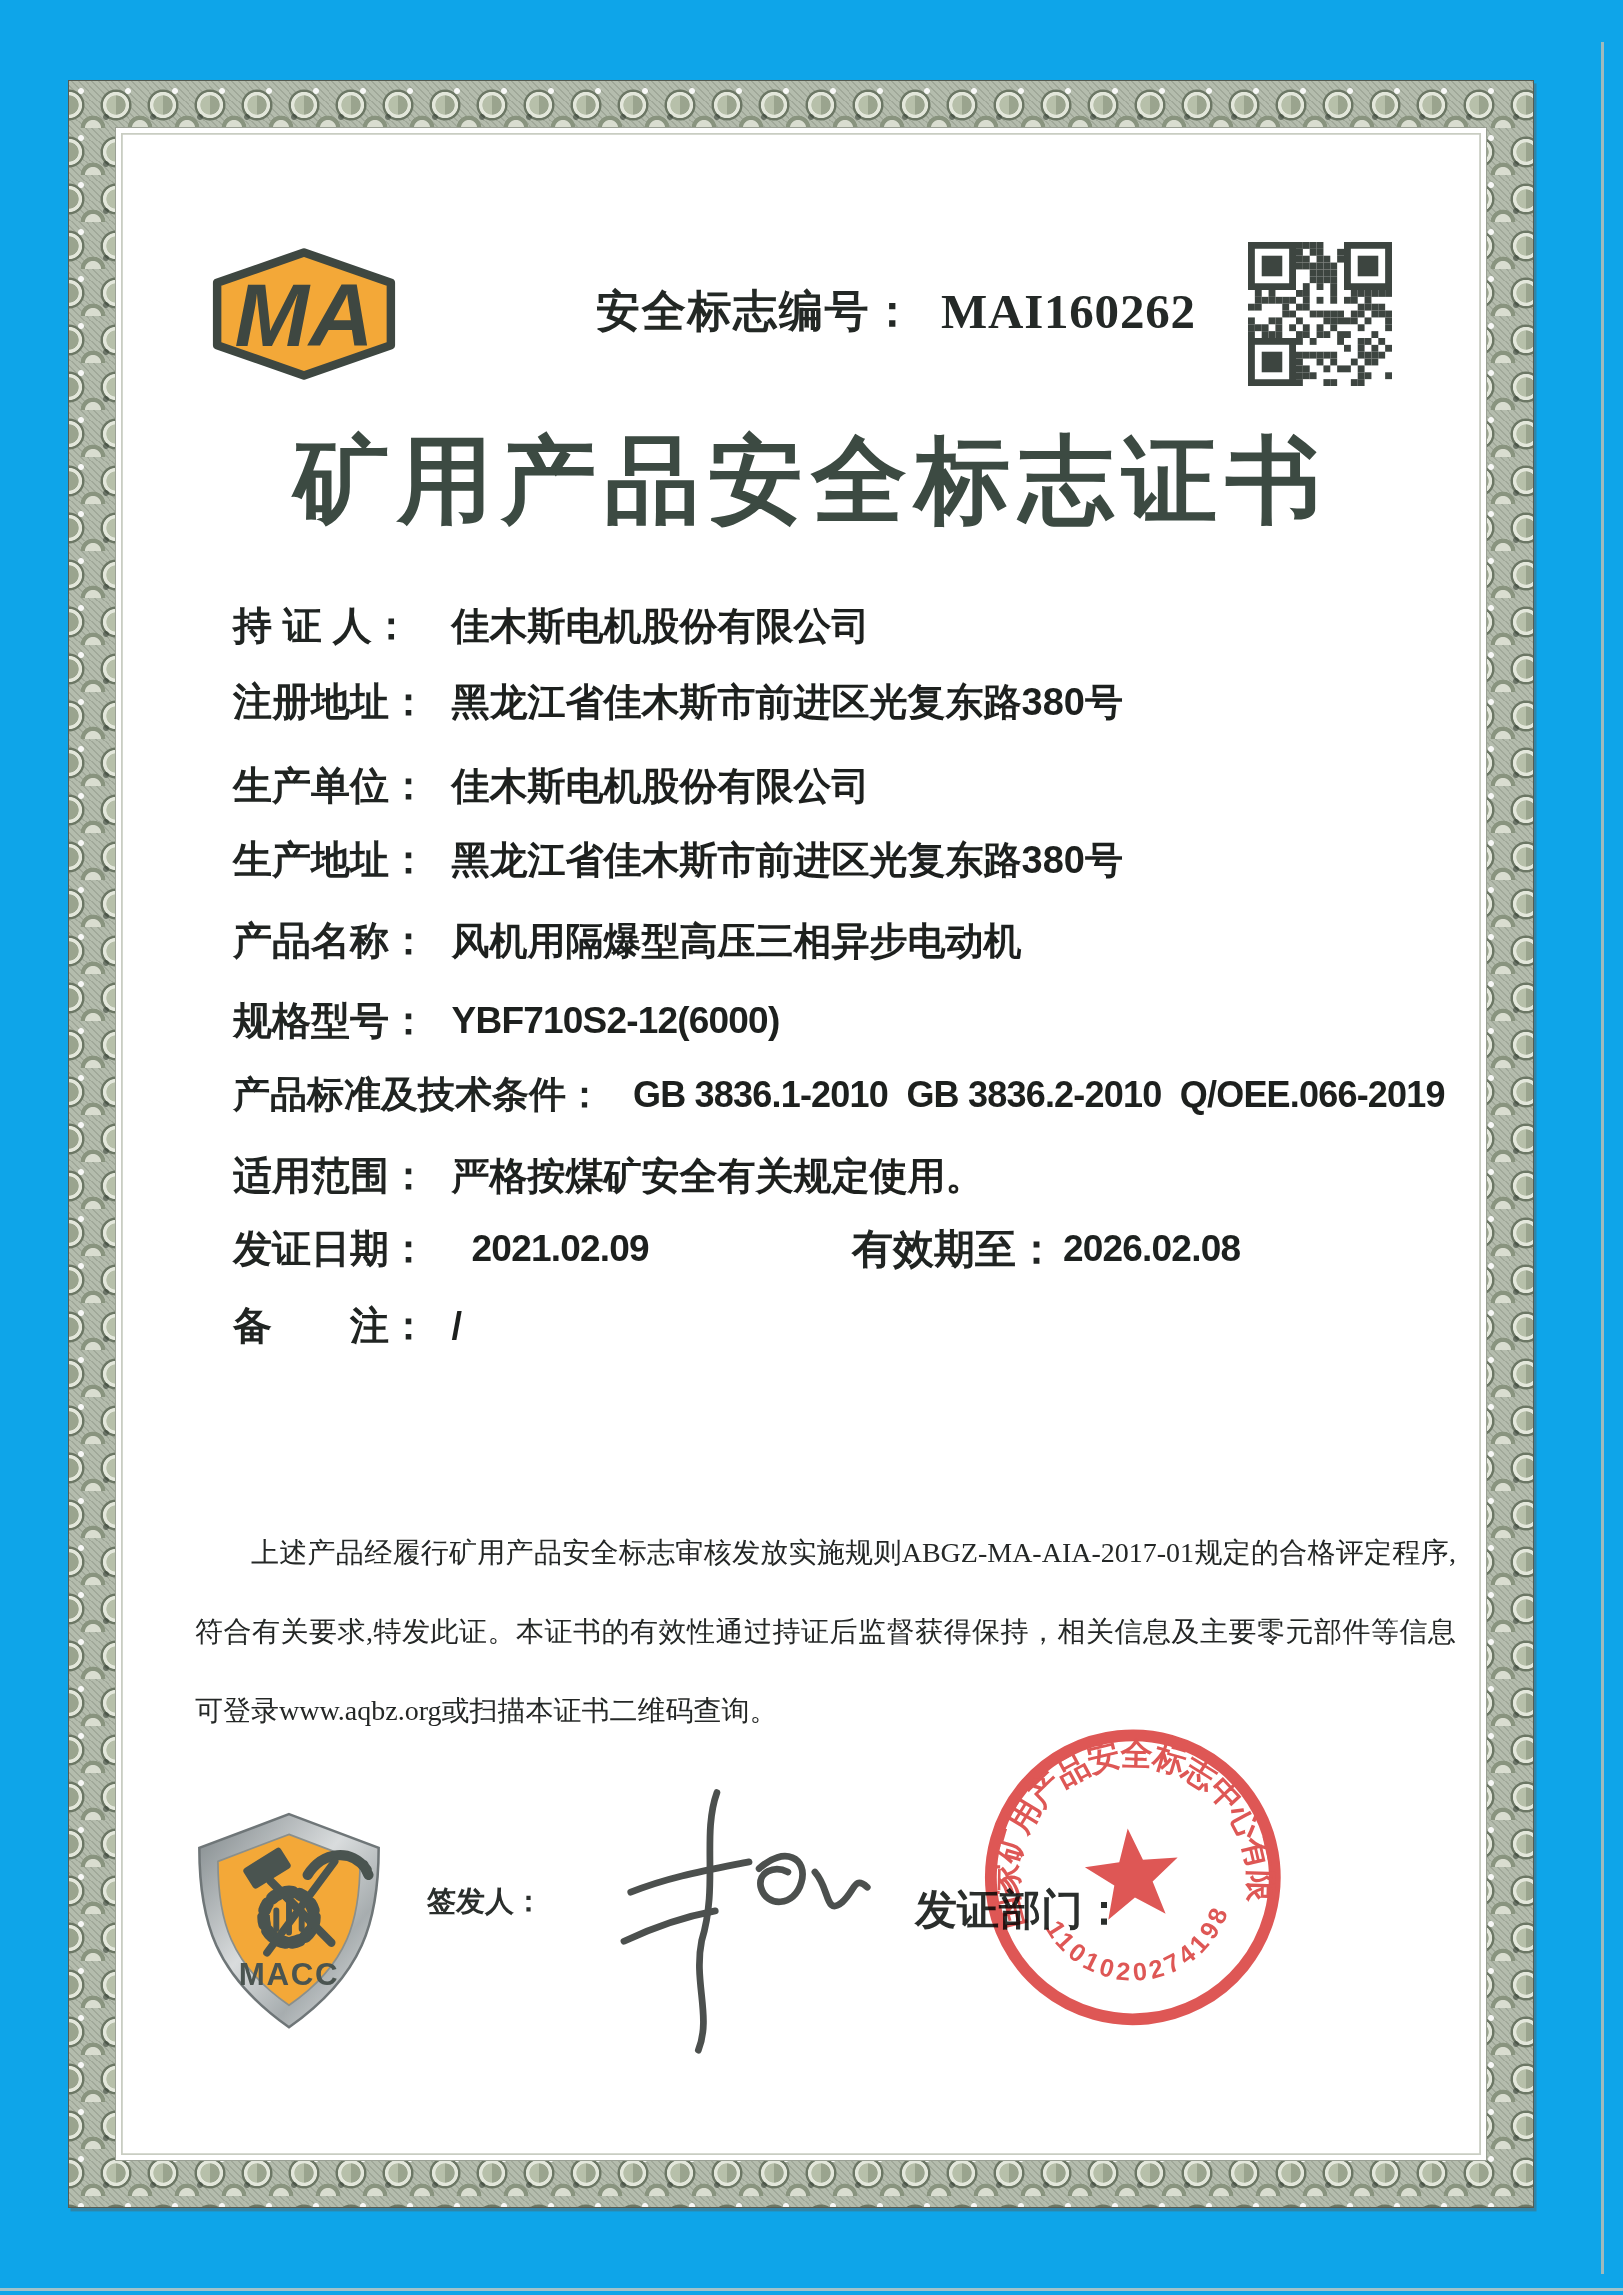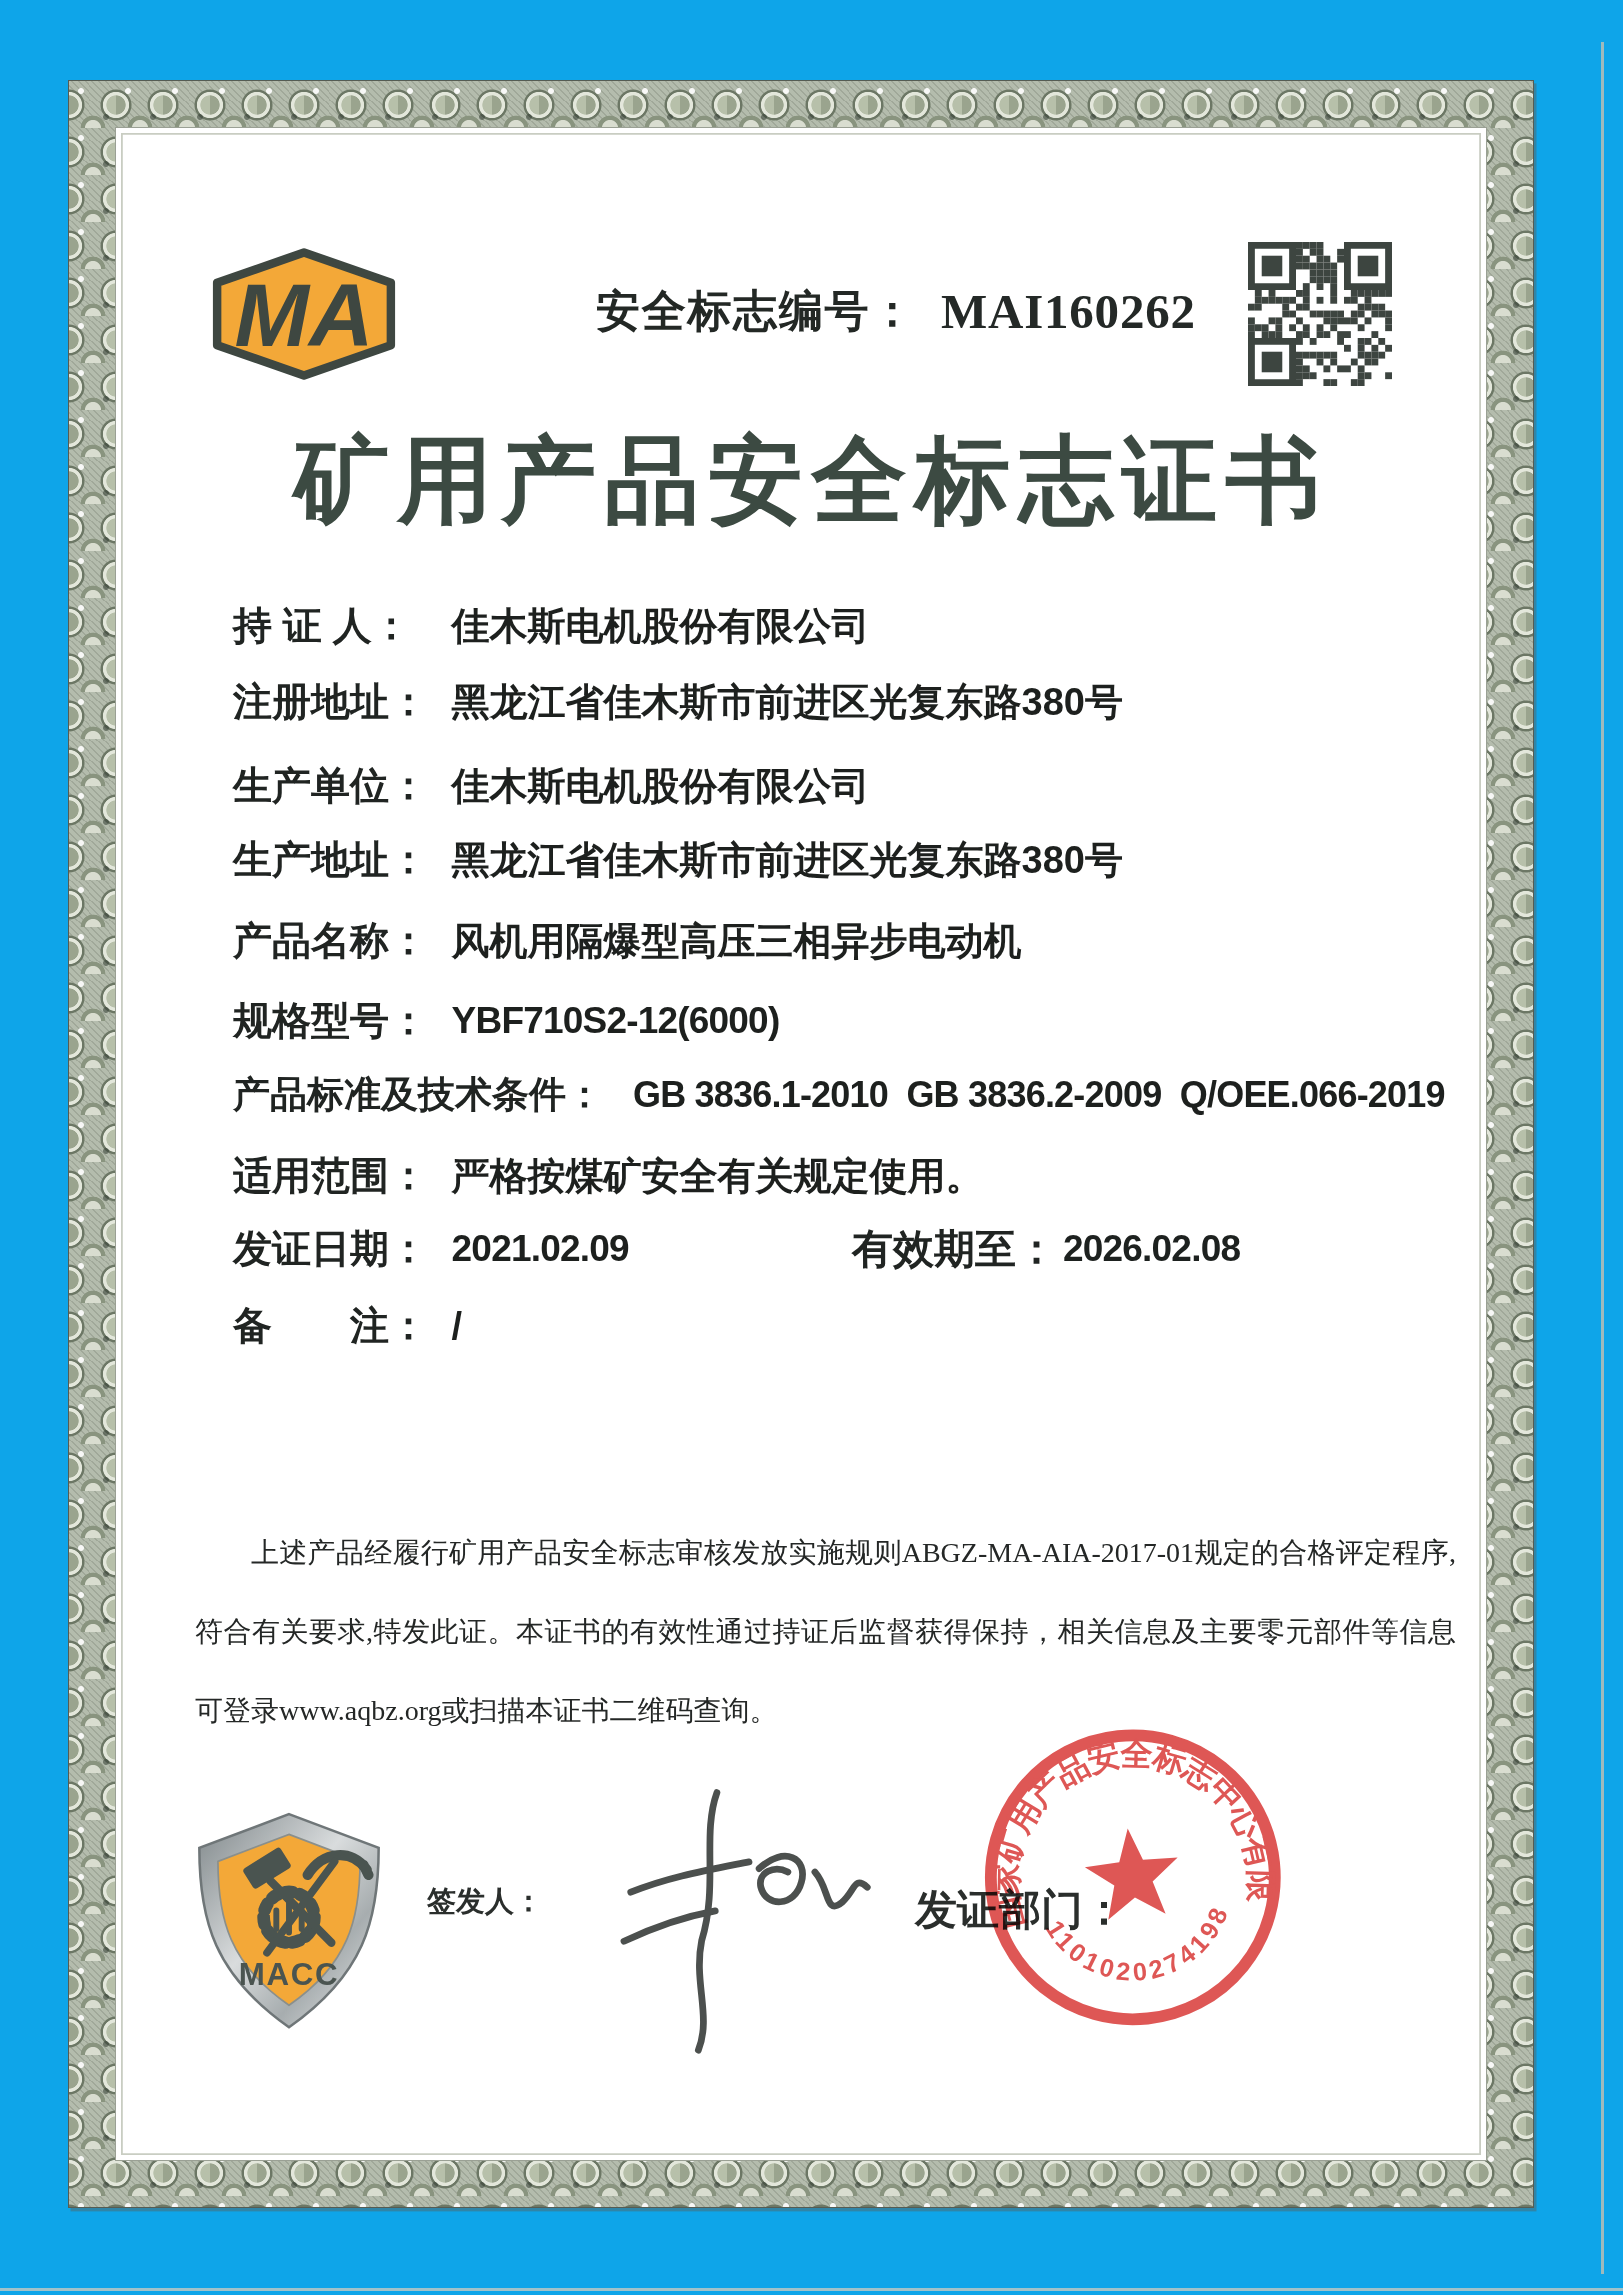--- a/index.html
+++ b/index.html
@@ -48,21 +48,21 @@
   }
   
   .row{position:absolute;left:233px;display:flex;align-items:center;height:56px;white-space:nowrap;}
   .flabel{font-size:39px;font-weight:700;color:#20242280;color:#202422;width:200px;flex:none;}
   .flabel.wide{width:auto;margin-right:30px;font-size:37px;}
   .fvalue{font-size:38px;font-weight:700;color:#1d201e;margin-left:18.6px;font-family:"Liberation Sans", sans-serif;white-space:pre;}
   .fvalue.latin{letter-spacing:-0.8px;font-size:37px;}
   .fvalue.small{font-size:36px;}
   .r1{top:598px;} .r2{top:674px;} .r3{top:758px;} .r4{top:832px;}
   .r5{top:913px;} .r6{top:993px;} .r7{top:1067px;} .r8{top:1148px;}
-  .r-dates{top:1221px;} .r-remark{top:1298px;}
+  .r-dates{top:1221px;gap:20px;} .r-remark{top:1298px;}
   .valid-label{position:absolute;left:619px;font-size:41px;font-weight:700;color:#202422;}
   .valid-value{position:absolute;left:830px;font-size:37px;font-weight:700;letter-spacing:-0.8px;}
   
   .statement{
     position:absolute;left:195px;top:1485px;width:1261px;
     font-family:"Liberation Serif", serif;font-size:28px;line-height:79px;
     text-align:justify;text-indent:2em;color:#242726;font-weight:500;
   }
   
   .macc-shield{position:absolute;left:189px;top:1809px;width:200px;height:225px;}
@@ -274,21 +274,21 @@
   <div class="row r5">
     <span class="flabel">产品名称：</span>
     <span class="fvalue">风机用隔爆型高压三相异步电动机</span>
   </div>
   <div class="row r6">
     <span class="flabel">规格型号：</span>
     <span class="fvalue latin">YBF710S2-12(6000)</span>
   </div>
   <div class="row r7">
     <span class="flabel wide">产品标准及技术条件：</span>
-    <span class="fvalue latin small" style="margin-left:0">GB 3836.1-2010  GB 3836.2-2009  Q/OEE.066-2019</span>
+    <span class="fvalue latin small" style="margin-left:0">GB 3836.1-2010  GB 3836.2-2010  Q/OEE.066-2019</span>
   </div>
   <div class="row r8">
     <span class="flabel">适用范围：</span>
     <span class="fvalue">严格按煤矿安全有关规定使用。</span>
   </div>
 
   <div class="row r-dates">
     <span class="flabel">发证日期：</span>
     <span class="fvalue latin">2021.02.09</span>
     <span class="valid-label">有效期至：</span>

